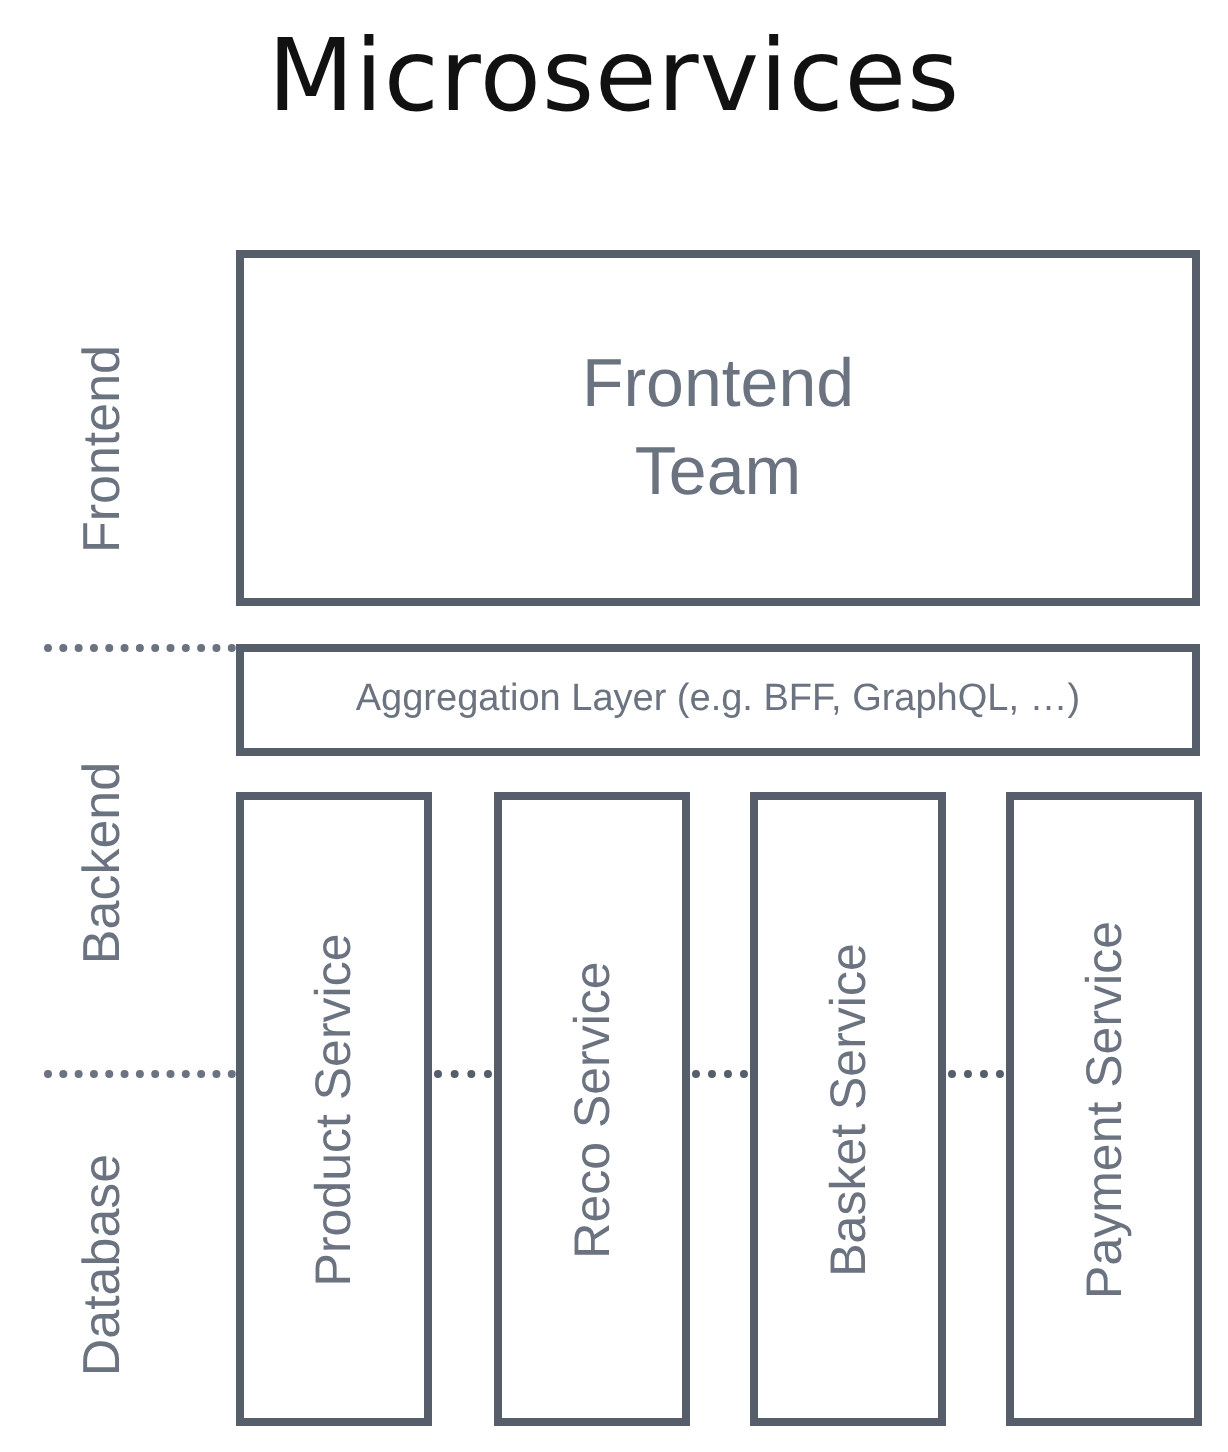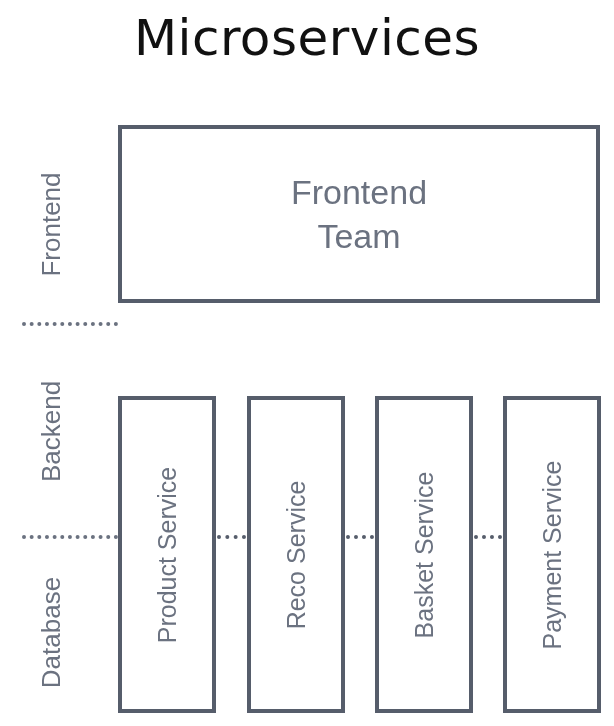--- a/index.html
+++ b/index.html
@@ -122,20 +122,23 @@
 
   <div class="band-separator" style="left: 22px; top: 322px; width: 96px;"></div>
 
   <div class="band-separator" style="left: 22px; top: 535px; width: 96px;"></div>
 
   <div class="node-box" id="frontend-team-box">
     <span class="node-label">Frontend
 Team</span>
   </div>
 
+  <div class="node-box" id="aggregation-layer-box">
+    <span class="node-label">Aggregation Layer (e.g. BFF, GraphQL, …)</span>
+  </div>
 
   <div class="node-box service-box" id="service-box-0">
     <span class="node-label">Product Service</span>
   </div>
 
   <div class="node-box service-box" id="service-box-1">
     <span class="node-label">Reco Service</span>
   </div>
 
   <div class="node-box service-box" id="service-box-2">

